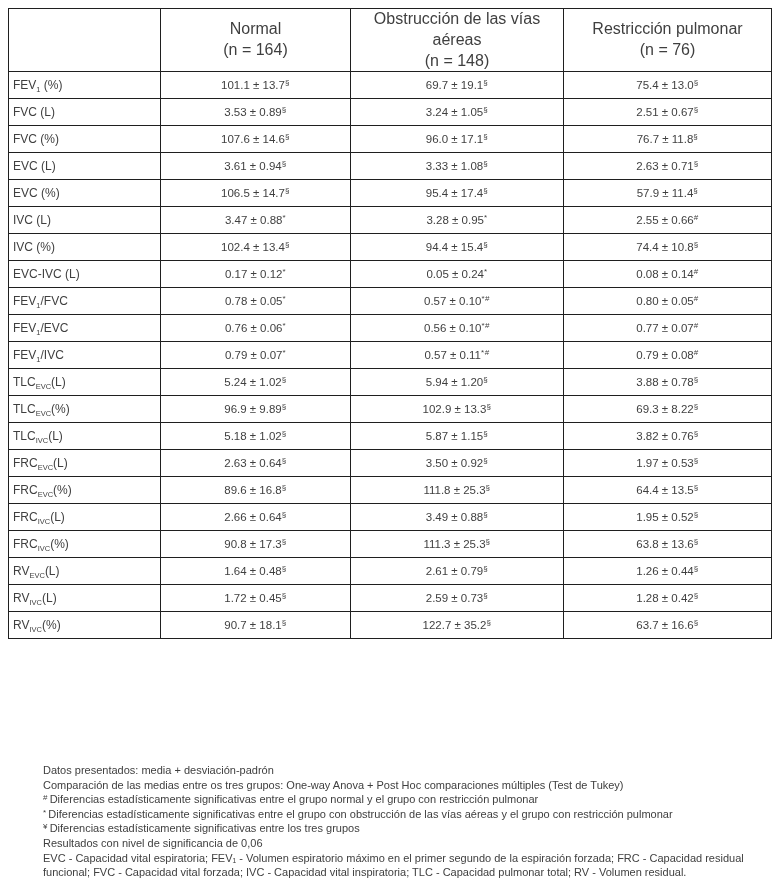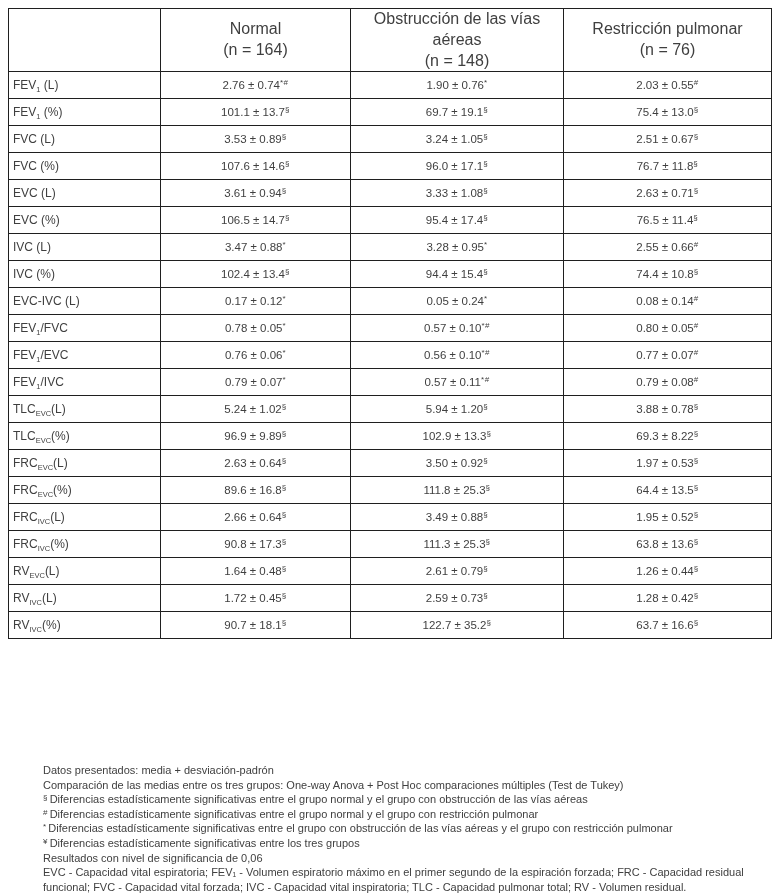--- a/index.html
+++ b/index.html
@@ -62,26 +62,20 @@
           <span>(n = 148)</span>
         </th>
         <th>
           <span>Restricción pulmonar</span><br>
           <span>(n = 76)</span>
         </th>
       </tr>
     </thead>
     <tbody id="tbody">
         <tr>
-          <td class="rowlabel"><span>FEV</span><sub class="lsub">1</sub><span> (L)</span></td>
-          <td class="val"><span>2.76 ± 0.74</span><sup class="mark">*#</sup></td>
-          <td class="val"><span>1.90 ± 0.76</span><sup class="mark">*</sup></td>
-          <td class="val"><span>2.03 ± 0.55</span><sup class="mark">#</sup></td>
-        </tr>
-        <tr>
           <td class="rowlabel"><span>FEV</span><sub class="lsub">1</sub><span> (%)</span></td>
           <td class="val"><span>101.1 ± 13.7</span><sup class="mark">§</sup></td>
           <td class="val"><span>69.7 ± 19.1</span><sup class="mark">§</sup></td>
           <td class="val"><span>75.4 ± 13.0</span><sup class="mark">§</sup></td>
         </tr>
         <tr>
           <td class="rowlabel"><span>FVC (L)</span></td>
           <td class="val"><span>3.53 ± 0.89</span><sup class="mark">§</sup></td>
           <td class="val"><span>3.24 ± 1.05</span><sup class="mark">§</sup></td>
           <td class="val"><span>2.51 ± 0.67</span><sup class="mark">§</sup></td>
@@ -95,21 +89,21 @@
         <tr>
           <td class="rowlabel"><span>EVC (L)</span></td>
           <td class="val"><span>3.61 ± 0.94</span><sup class="mark">§</sup></td>
           <td class="val"><span>3.33 ± 1.08</span><sup class="mark">§</sup></td>
           <td class="val"><span>2.63 ± 0.71</span><sup class="mark">§</sup></td>
         </tr>
         <tr>
           <td class="rowlabel"><span>EVC (%)</span></td>
           <td class="val"><span>106.5 ± 14.7</span><sup class="mark">§</sup></td>
           <td class="val"><span>95.4 ± 17.4</span><sup class="mark">§</sup></td>
-          <td class="val"><span>76.5 ± 11.4</span><sup class="mark">§</sup></td>
+          <td class="val"><span>57.9 ± 11.4</span><sup class="mark">§</sup></td>
         </tr>
         <tr>
           <td class="rowlabel"><span>IVC (L)</span></td>
           <td class="val"><span>3.47 ± 0.88</span><sup class="mark">*</sup></td>
           <td class="val"><span>3.28 ± 0.95</span><sup class="mark">*</sup></td>
           <td class="val"><span>2.55 ± 0.66</span><sup class="mark">#</sup></td>
         </tr>
         <tr>
           <td class="rowlabel"><span>IVC (%)</span></td>
           <td class="val"><span>102.4 ± 13.4</span><sup class="mark">§</sup></td>
@@ -144,20 +138,26 @@
           <td class="rowlabel"><span>TLC</span><sub class="lsub">EVC</sub><span>(L)</span></td>
           <td class="val"><span>5.24 ± 1.02</span><sup class="mark">§</sup></td>
           <td class="val"><span>5.94 ± 1.20</span><sup class="mark">§</sup></td>
           <td class="val"><span>3.88 ± 0.78</span><sup class="mark">§</sup></td>
         </tr>
         <tr>
           <td class="rowlabel"><span>TLC</span><sub class="lsub">EVC</sub><span>(%)</span></td>
           <td class="val"><span>96.9 ± 9.89</span><sup class="mark">§</sup></td>
           <td class="val"><span>102.9 ± 13.3</span><sup class="mark">§</sup></td>
           <td class="val"><span>69.3 ± 8.22</span><sup class="mark">§</sup></td>
+        </tr>
+        <tr>
+          <td class="rowlabel"><span>TLC</span><sub class="lsub">IVC</sub><span>(L)</span></td>
+          <td class="val"><span>5.18 ± 1.02</span><sup class="mark">§</sup></td>
+          <td class="val"><span>5.87 ± 1.15</span><sup class="mark">§</sup></td>
+          <td class="val"><span>3.82 ± 0.76</span><sup class="mark">§</sup></td>
         </tr>
         <tr>
           <td class="rowlabel"><span>FRC</span><sub class="lsub">EVC</sub><span>(L)</span></td>
           <td class="val"><span>2.63 ± 0.64</span><sup class="mark">§</sup></td>
           <td class="val"><span>3.50 ± 0.92</span><sup class="mark">§</sup></td>
           <td class="val"><span>1.97 ± 0.53</span><sup class="mark">§</sup></td>
         </tr>
         <tr>
           <td class="rowlabel"><span>FRC</span><sub class="lsub">EVC</sub><span>(%)</span></td>
           <td class="val"><span>89.6 ± 16.8</span><sup class="mark">§</sup></td>
@@ -194,19 +194,18 @@
           <td class="val"><span>122.7 ± 35.2</span><sup class="mark">§</sup></td>
           <td class="val"><span>63.7 ± 16.6</span><sup class="mark">§</sup></td>
         </tr>
       </tbody>
   </table>
 </div>
 
 <div class="notes" id="notes">
     <div class="line"><span>Datos presentados: media + desviación-padrón</span></div>
     <div class="line"><span>Comparación de las medias entre os tres grupos: One-way Anova + Post Hoc comparaciones múltiples (Test de Tukey)</span></div>
-    <div class="line"><sup>§ </sup><span>Diferencias estadísticamente significativas entre el grupo normal y el grupo con obstrucción de las vías aéreas</span></div>
     <div class="line"><sup># </sup><span>Diferencias estadísticamente significativas entre el grupo normal y el grupo con restricción pulmonar</span></div>
     <div class="line"><sup>* </sup><span>Diferencias estadísticamente significativas entre el grupo con obstrucción de las vías aéreas y el grupo con restricción pulmonar</span></div>
     <div class="line"><sup>¥ </sup><span>Diferencias estadísticamente significativas entre los tres grupos</span></div>
     <div class="line"><span>Resultados con nivel de significancia de 0,06</span></div>
     <div class="line"><span>EVC - Capacidad vital espiratoria; FEV₁ - Volumen espiratorio máximo en el primer segundo de la espiración forzada; FRC - Capacidad residual funcional; FVC - Capacidad vital forzada; IVC - Capacidad vital inspiratoria; TLC - Capacidad pulmonar total; RV - Volumen residual.</span></div>
   </div>
 
 </body></html>

